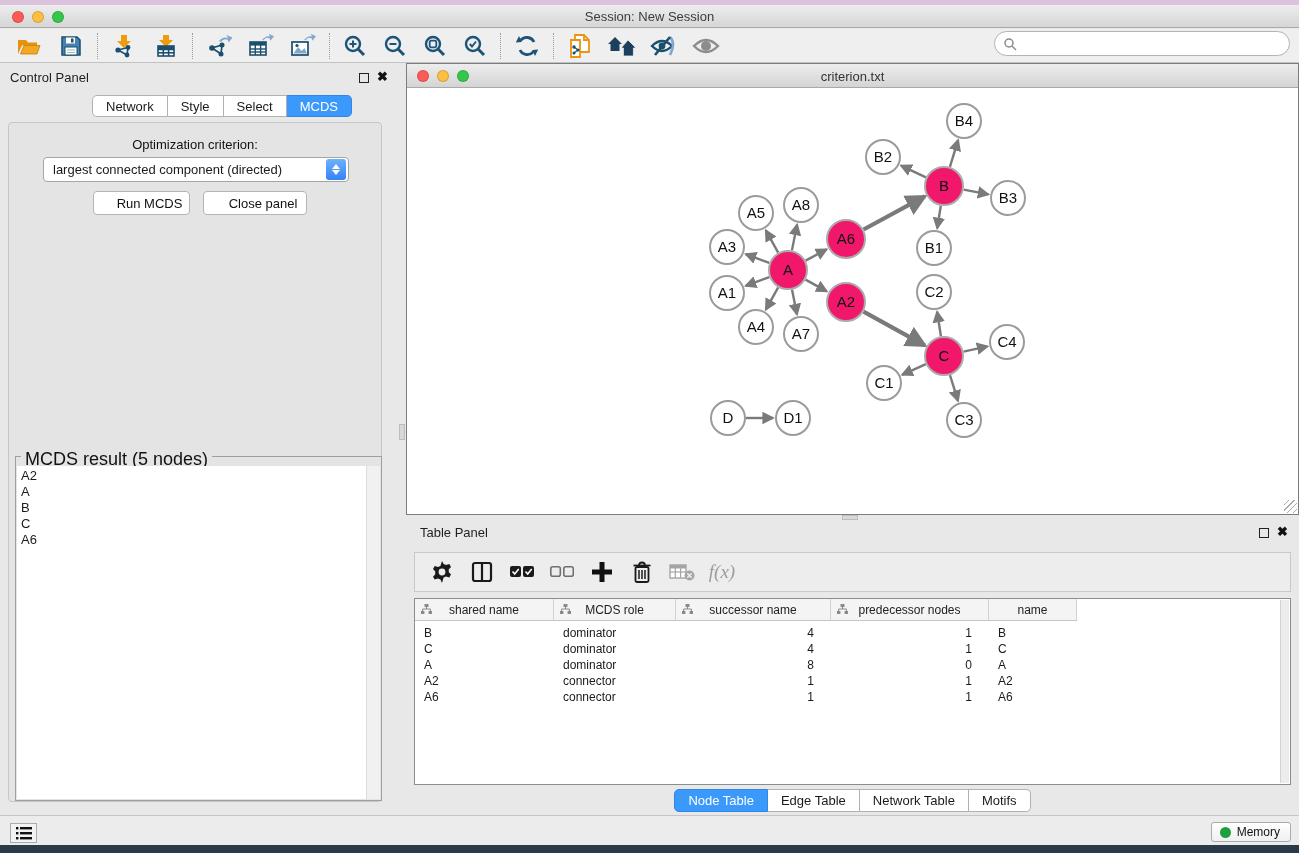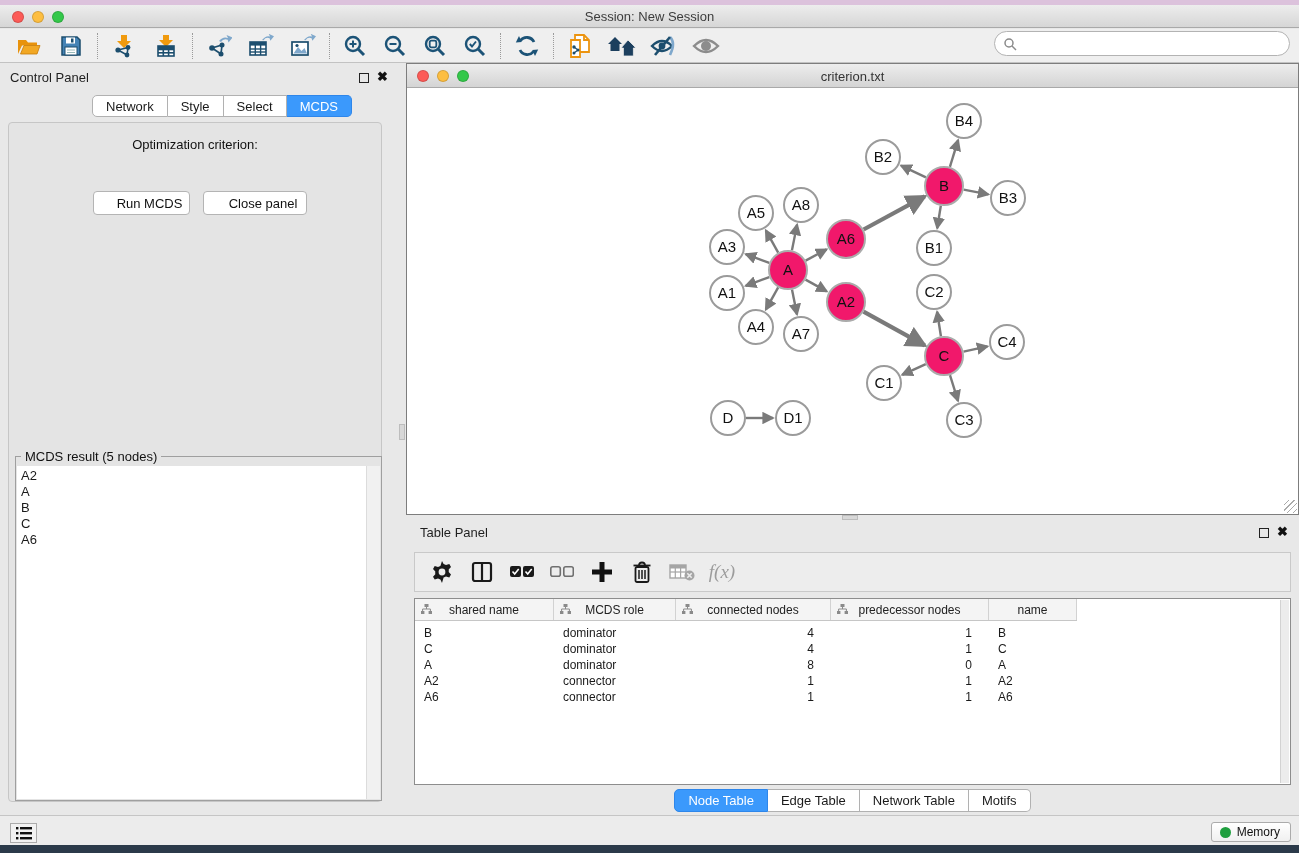--- a/index.html
+++ b/index.html
@@ -49,21 +49,21 @@
   .criterion { position:absolute; left:34px; top:34px; width:306px; height:25px; background:#fff;
       border:1px solid #a5a5a5; border-radius:4px; display:flex; align-items:center; font-size:13px; }
   .criterion .val { flex:1; padding-left:9px; }
   .stepper { width:20px; height:21px; margin-right:2px; border-radius:3px;
       background:linear-gradient(#6fb1fa,#3184f7); display:flex; flex-direction:column; align-items:center; justify-content:center; gap:1px; }
   .stepper svg { display:block; }
   .cp-btn { position:absolute; top:68px; height:24px; background:#fff; border:1px solid #b4b4b4; border-radius:4px;
       font-size:13px; font-family:"Liberation Sans",sans-serif; color:#111; cursor:default;padding-left:16px; }
   .btn-run { left:84px; width:97px; } .btn-close { left:194px; width:104px; }
   .result-group { position:absolute; left:6px; top:333px; width:367px; height:345px; border:1px solid #9f9f9f; background:#e4e4e4; }
-  .result-legend { position:absolute; left:5px; top:-8px; background:#e4e4e4; padding:0 4px; font-size:13px; color:#111; }
+  .result-legend { position:absolute; left:5px; top:-8px; background:#e4e4e4; padding:0 4px; font-size:18px; color:#111; }
   .result-list { position:absolute; left:1px; top:9px; right:15px; bottom:1px; background:#fff; font-size:13px;
       line-height:16px; padding:2px 0 0 4px; overflow:hidden; }
   .result-scroll { position:absolute; top:9px; bottom:1px; right:1px; width:14px; background:#f1f1f1; border-left:1px solid #dcdcdc; }
   
   .net-window { position:absolute; left:406px; top:63px; width:893px; height:452px; background:#fff; border:1px solid #7d7d7d; }
   .net-titlebar { position:absolute; left:0; top:0; right:0; height:24px;
       background:linear-gradient(#ededed,#d4d4d4); border-bottom:1px solid #a9a9a9; }
   .net-titlebar .lights { left:10px; top:6px; }
   .net-titlebar .title { position:absolute; left:0; right:0; top:5px; text-align:center; font-size:13px; color:#333; }
   .net-canvas { position:absolute; left:0; top:24px; right:0; bottom:0; background:#fff; overflow:hidden;margin-left:16px; }
@@ -279,20 +279,31 @@
 
 <div class="cp-tabs" id="cp-tabs">
     <div class="seg-tab">Network</div>
     <div class="seg-tab">Style</div>
     <div class="seg-tab">Select</div>
     <div class="seg-tab active">MCDS</div>
   </div>
 
 <div class="cp-card">
   <div class="opt-label">Optimization criterion:</div>
+  <div class="criterion">
+    <span class="val">largest connected component (directed)</span>
+    <span class="stepper">
+      <svg width="8" height="5" viewBox="0 0 8 5">
+          <path d="M0 5 L4 0 L8 5 Z" fill="#fff"></path>
+        </svg>
+      <svg width="8" height="5" viewBox="0 0 8 5">
+          <path d="M0 0 L4 5 L8 0 Z" fill="#fff"></path>
+        </svg>
+    </span>
+  </div>
   <button class="cp-btn btn-run">Run MCDS</button>
   <button class="cp-btn btn-close">Close panel</button>
 
   <div class="result-group">
     <span class="result-legend">MCDS result (5 nodes)</span>
     <div class="result-list" id="result-list">
         <div>A2</div>
         <div>A</div>
         <div>B</div>
         <div>C</div>
@@ -516,21 +527,21 @@
       </div>
       <div class="th c2">
         <svg width="11" height="11" viewBox="0 0 11 11">
           <g fill="#8a8a8a">
             <rect x="3.5" y="0" width="4" height="3"></rect>
             <rect x="0" y="7" width="3.4" height="3"></rect>
             <rect x="7.6" y="7" width="3.4" height="3"></rect>
           </g>
           <path d="M5.5 3 v2 M1.6 7 v-2 h7.8 v2" fill="none" stroke="#8a8a8a"></path>
         </svg>
-        <span>connected nodes</span>
+        <span>successor name</span>
       </div>
       <div class="th c3">
         <svg width="11" height="11" viewBox="0 0 11 11">
           <g fill="#8a8a8a">
             <rect x="3.5" y="0" width="4" height="3"></rect>
             <rect x="0" y="7" width="3.4" height="3"></rect>
             <rect x="7.6" y="7" width="3.4" height="3"></rect>
           </g>
           <path d="M5.5 3 v2 M1.6 7 v-2 h7.8 v2" fill="none" stroke="#8a8a8a"></path>
         </svg>

